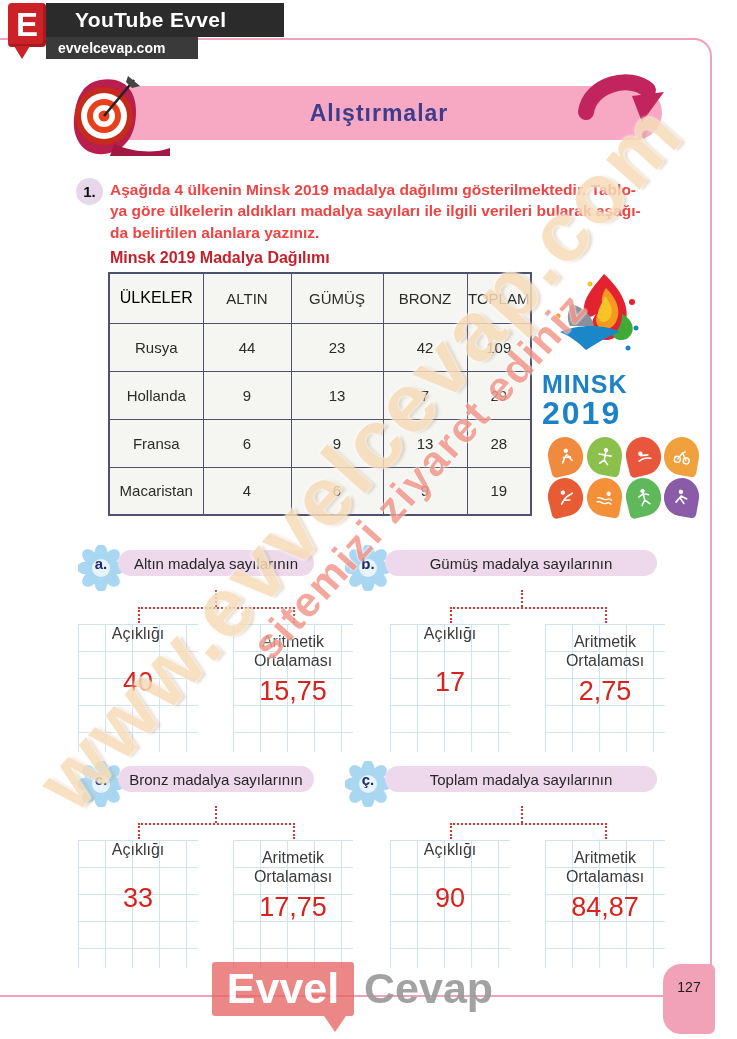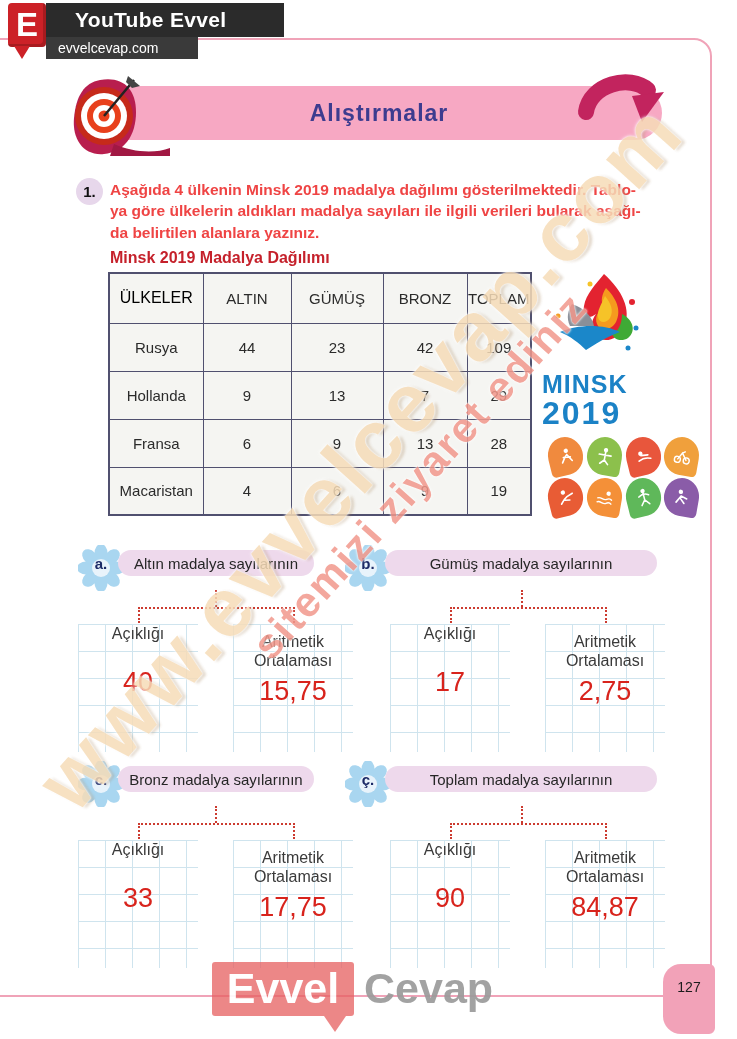--- a/index.html
+++ b/index.html
@@ -20,21 +20,21 @@
   
   .topbar{position:absolute;left:0;top:0;z-index:20;}
   .logo-e{position:absolute;left:8px;top:3px;width:38px;height:44px;background:var(--logo-red);
     border-radius:4px;color:#fff;font-size:33px;font-weight:bold;text-align:center;line-height:44px;
     box-shadow:inset -3px -3px 0 rgba(0,0,0,.18);}
   .logo-tail{position:absolute;left:14px;top:46px;width:0;height:0;
     border-left:8px solid transparent;border-right:8px solid transparent;border-top:13px solid var(--logo-red);}
   .bar1{position:absolute;left:46px;top:3px;width:238px;height:34px;background:var(--dark-bar);
     color:#fff;font-size:21px;font-weight:600;line-height:34px;padding-left:29px;letter-spacing:.3px;}
   .bar2{position:absolute;left:46px;top:37px;width:152px;height:22px;background:#3a3a3a;
-    color:#fff;font-size:14px;font-weight:normal;line-height:22px;padding-left:12px;}
+    color:#fff;font-size:14px;font-weight:bold;line-height:22px;padding-left:12px;}
 
   
   .banner{position:absolute;left:96px;top:86px;width:566px;height:54px;background:var(--accent-pink);
     border-radius:28px;z-index:5;display:flex;align-items:center;justify-content:center;}
   .banner-title{color:var(--banner-text);font-size:23px;font-weight:bold;letter-spacing:1px;}
   .target-wrap{position:absolute;left:70px;top:74px;width:130px;height:84px;z-index:6;}
   .arrow-wrap{position:absolute;left:572px;top:66px;width:100px;height:64px;z-index:6;}
 
   
   .qnum{position:absolute;left:76px;top:178px;width:27px;height:27px;border-radius:50%;

